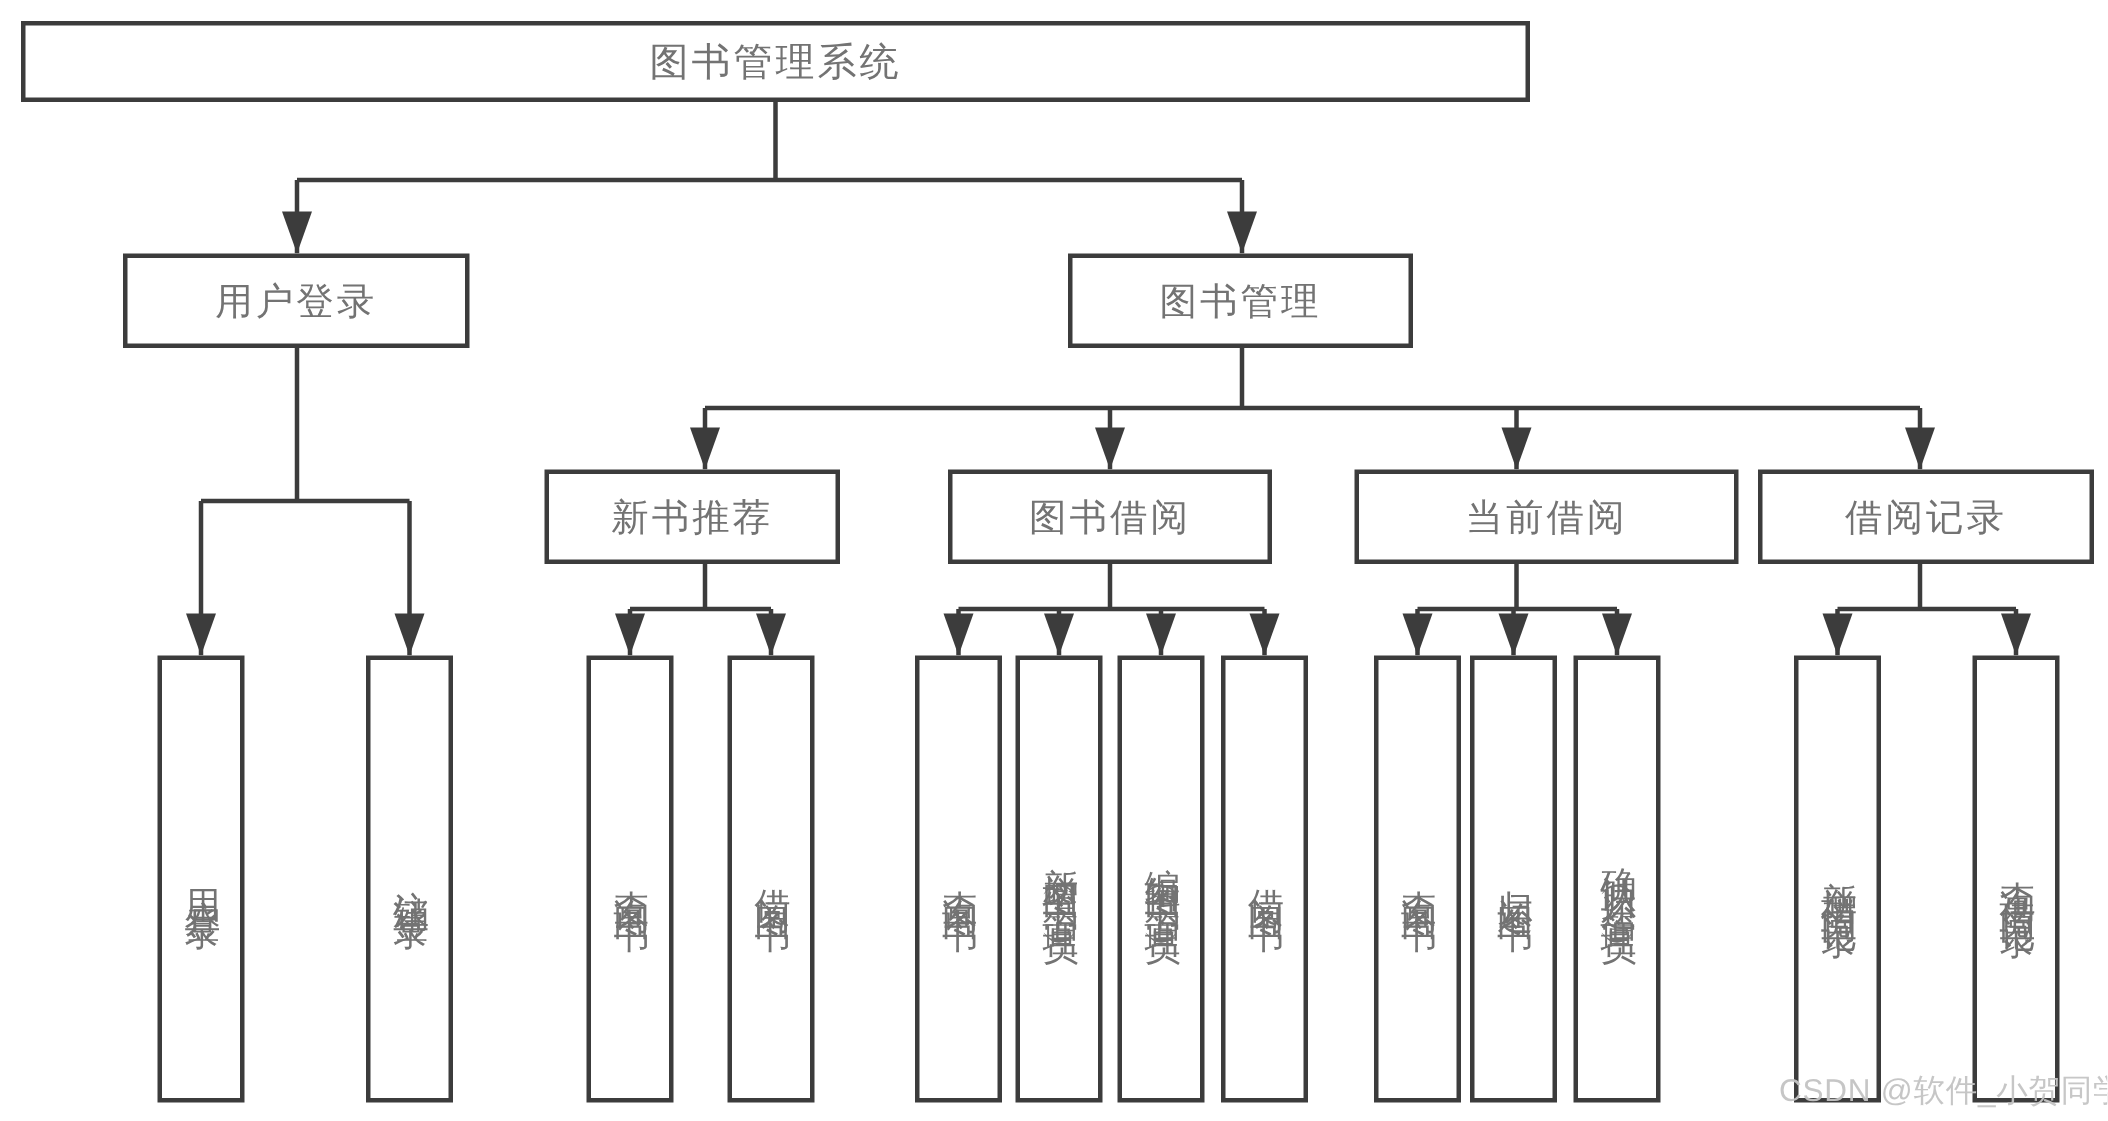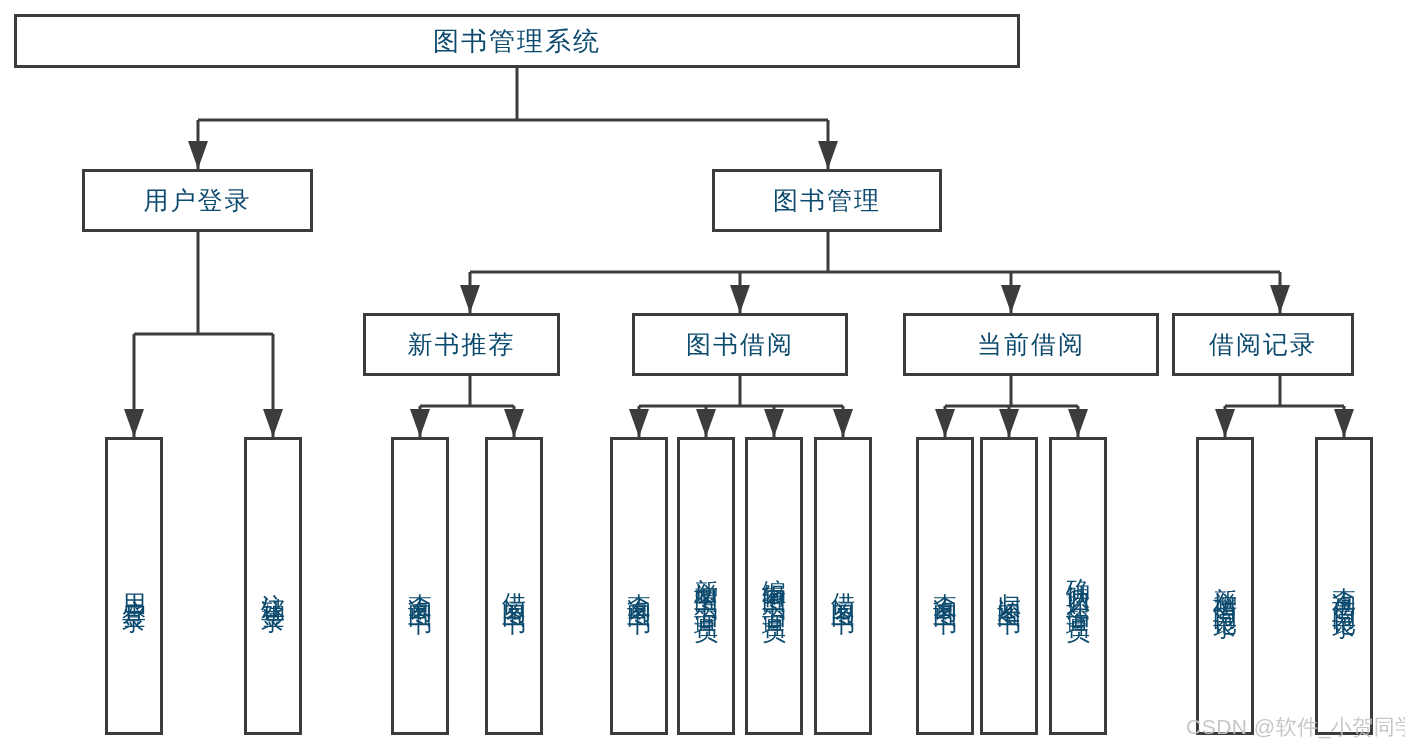--- a/index.html
+++ b/index.html
@@ -10,41 +10,41 @@
     font-family:"Liberation Sans", sans-serif;
     overflow:hidden;
   }
   .wires{position:absolute;left:0;top:0;z-index:0;}
   .node{
     position:absolute;
     box-sizing:border-box;
     border:3px solid #3c3c3c;
     background:#ffffff;
     display:flex;align-items:center;justify-content:center;
-    color:#0c4a6e;
+    color:#737373;
     z-index:1;
   }
   .node-h{font-size:25px;letter-spacing:2px;}
   .node-root{font-size:26px;letter-spacing:2px;}
   .node-v{font-size:24px;}
   .node-v .vtext{
     writing-mode:vertical-rl;
     text-orientation:mixed;
     letter-spacing:6px;
     line-height:1;
     white-space:nowrap;
   }
   
   .b-root{left:14px;top:14px;width:1006px;height:54px;}
   .b-user-login{left:82px;top:169px;width:231px;height:63px;}
   .b-book-mgmt{left:712px;top:169px;width:230px;height:63px;}
   .b-new-books{left:363px;top:313px;width:197px;height:63px;}
   .b-book-borrow{left:632px;top:313px;width:216px;height:63px;text-align:right;}
   .b-current-borrow{left:903px;top:313px;width:256px;height:63px;}
-  .b-borrow-records{left:1172px;top:313px;width:182px;height:63px;}
+  .b-borrow-records{left:1172px;top:313px;width:224px;height:63px;}
   .leaf{top:437px;width:58px;height:298px;}
   .b-leaf-user-login{left:105px;}
   .b-leaf-logout{left:244px;}
   .b-leaf-nb-query{left:391px;}
   .b-leaf-nb-borrow{left:485px;}
   .b-leaf-bb-query{left:610px;}
   .b-leaf-bb-add{left:677px;}
   .b-leaf-bb-edit{left:745px;}
   .b-leaf-bb-borrow{left:814px;}
   .b-leaf-cb-query{left:916px;}

